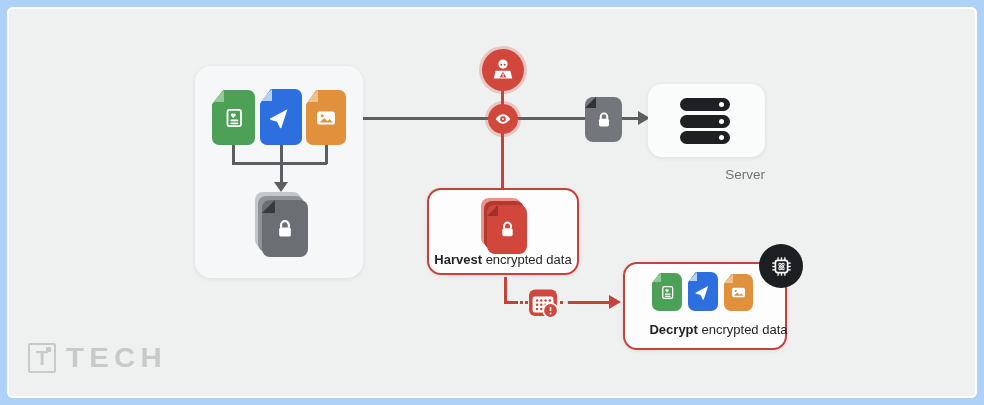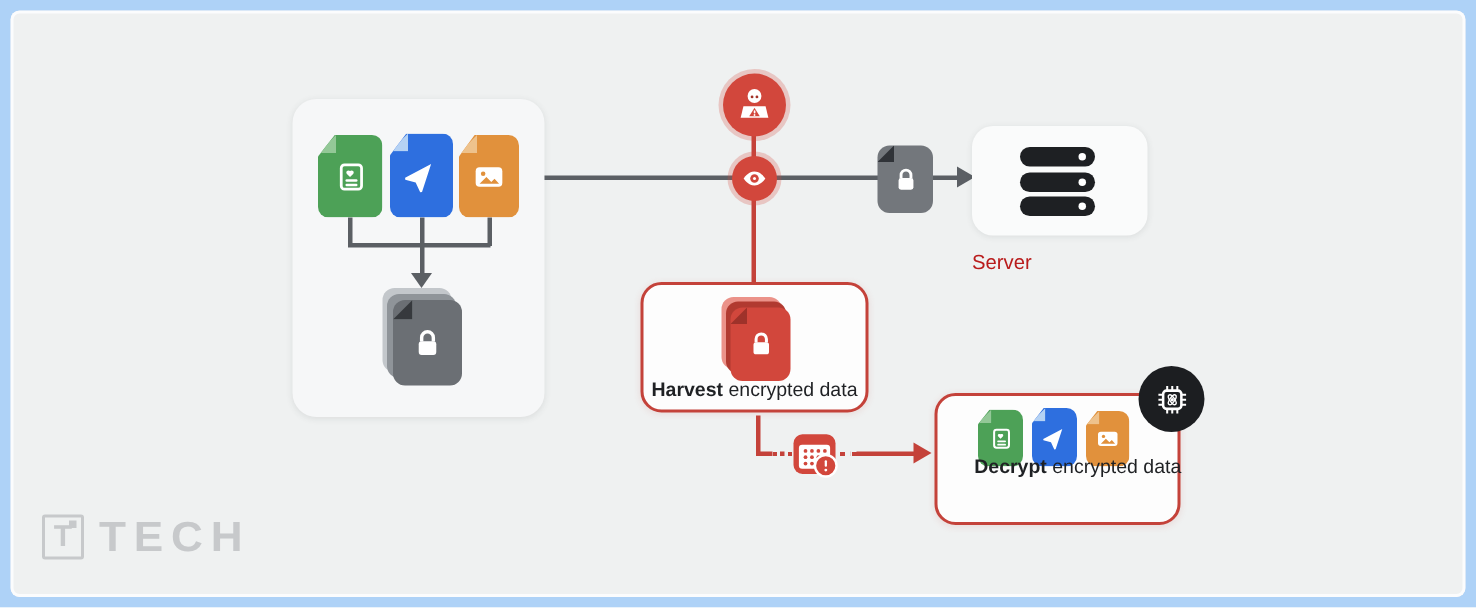--- a/index.html
+++ b/index.html
@@ -17,26 +17,26 @@
 
   
   .panel{position:absolute;border-radius:16px;box-shadow:0 1px 4px rgba(60,64,67,.10);}
   .your-app{left:195px;top:66px;width:168px;height:212px;background:#f6f7f8;}
   .server-panel{left:648px;top:84px;width:117px;height:73px;background:#fafbfb;border-radius:14px;}
   .red-box{position:absolute;background:#fdfdfd;border:2px solid #c4423a;border-radius:14px;box-shadow:0 1px 5px rgba(196,66,58,.12);}
   .harvest-box{left:427px;top:188px;width:152px;height:87px;}
   .decrypt-box{left:623px;top:262px;width:164px;height:88px;}
 
   
-  .node-label{position:absolute;text-align:left;color:#b91c1c;font-size:13.5px;}
+  .node-label{position:absolute;text-align:right;color:#737373;font-size:13.5px;}
   .lbl-your-app{left:195px;top:287px;width:168px;}
   .lbl-server{left:648px;top:167px;width:117px;}
   .box-label{position:absolute;text-align:center;color:#1f2124;font-size:13px;}
   .lbl-harvest{left:427px;top:252px;width:152px;}
-  .lbl-decrypt{left:623px;top:303px;width:191px;}
+  .lbl-decrypt{left:623px;top:322px;width:191px;}
   .box-label b{font-weight:bold;}
 
   
   .file{position:absolute;border-radius:7px;}
   .file .fold{position:absolute;left:0;top:0;clip-path:polygon(100% 0,100% 100%,0 100%);}
   .file .glyph{position:absolute;inset:0;display:flex;align-items:center;justify-content:center;}
   .f-green{background:#4da157;color:#4da157;}
   .f-blue{background:#2e6fdf;color:#2e6fdf;}
   .f-orange{background:#e1913c;color:#e1913c;}
   .f-green .fold{background:#93c897;}

